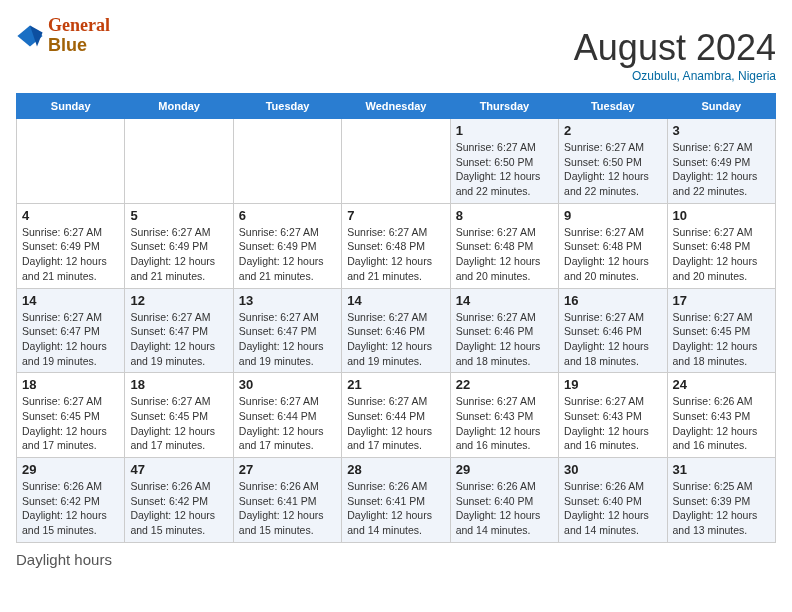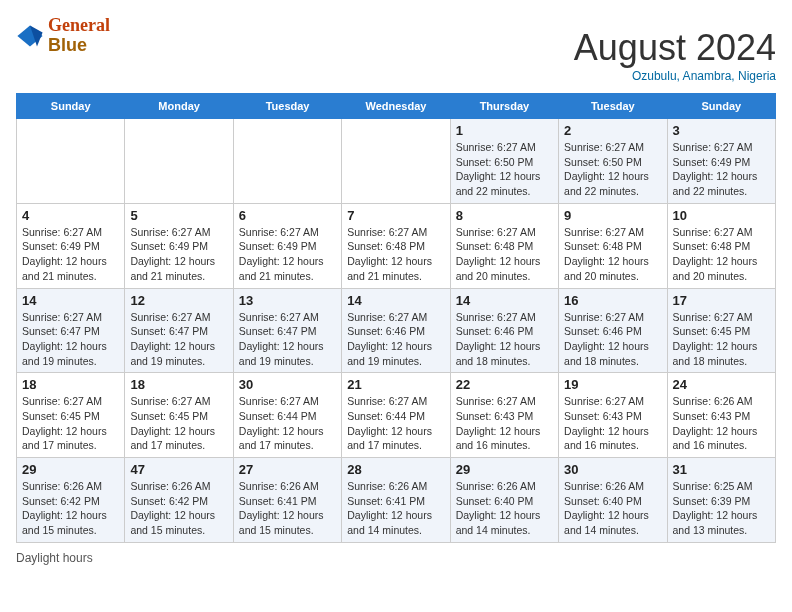--- a/index.html
+++ b/index.html
@@ -82,21 +82,21 @@
     .day-info {
       color: #333;
       font-size: 10.5px;
       line-height: 1.4;
     }
     .empty-cell {
       background: #fff !important;
     }
     .footer-note {
       margin-top: 8px;
-      font-size: 12px;
+      font-size: 15px;
       color: #555;
     }
   </style>
 </head>
 <body>
 
 <div class="header-area">
   <div class="logo">
     <svg class="logo-icon" viewBox="0 0 40 40">
       <polygon points="20,5 38,20 20,35 2,20" fill="#1a6fc4"></polygon>

